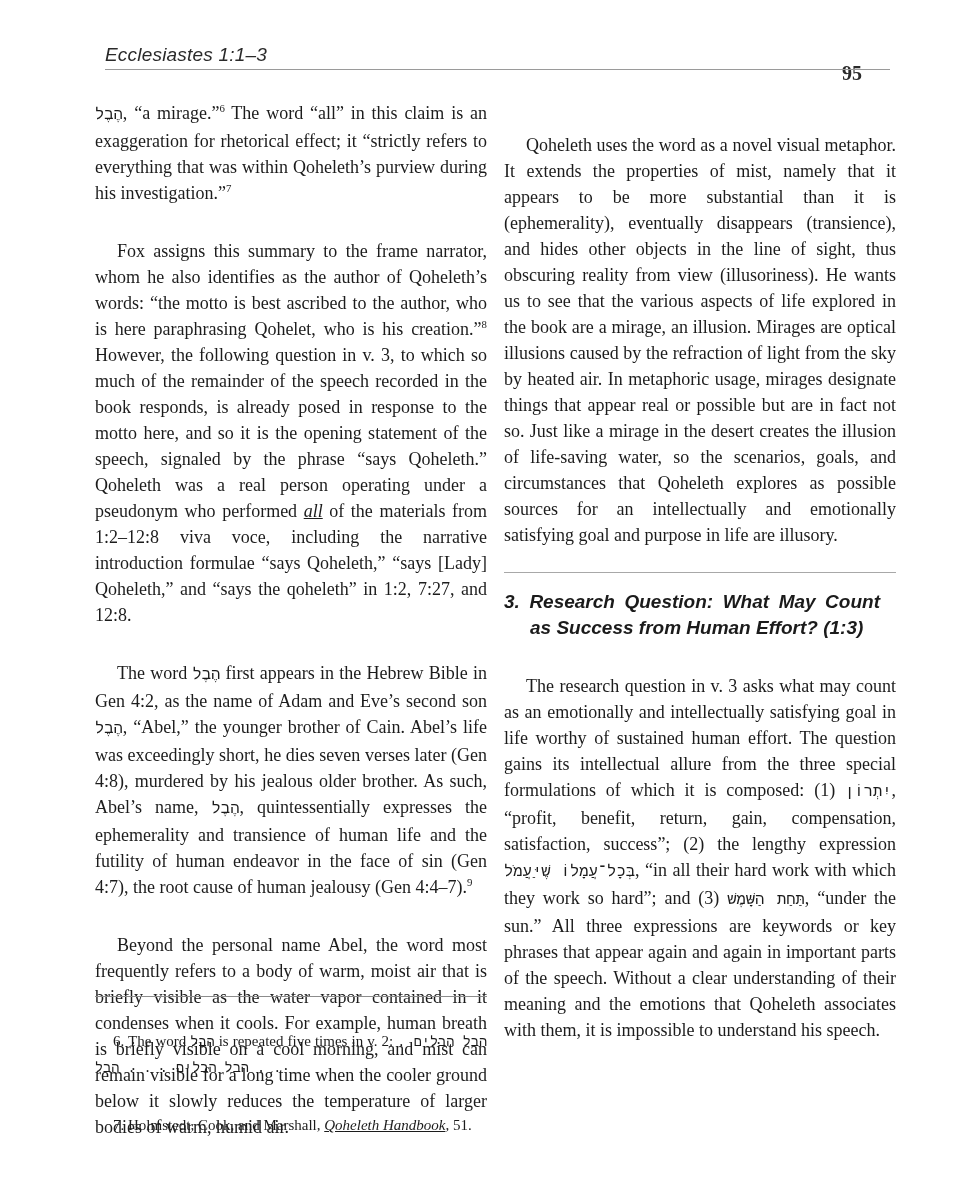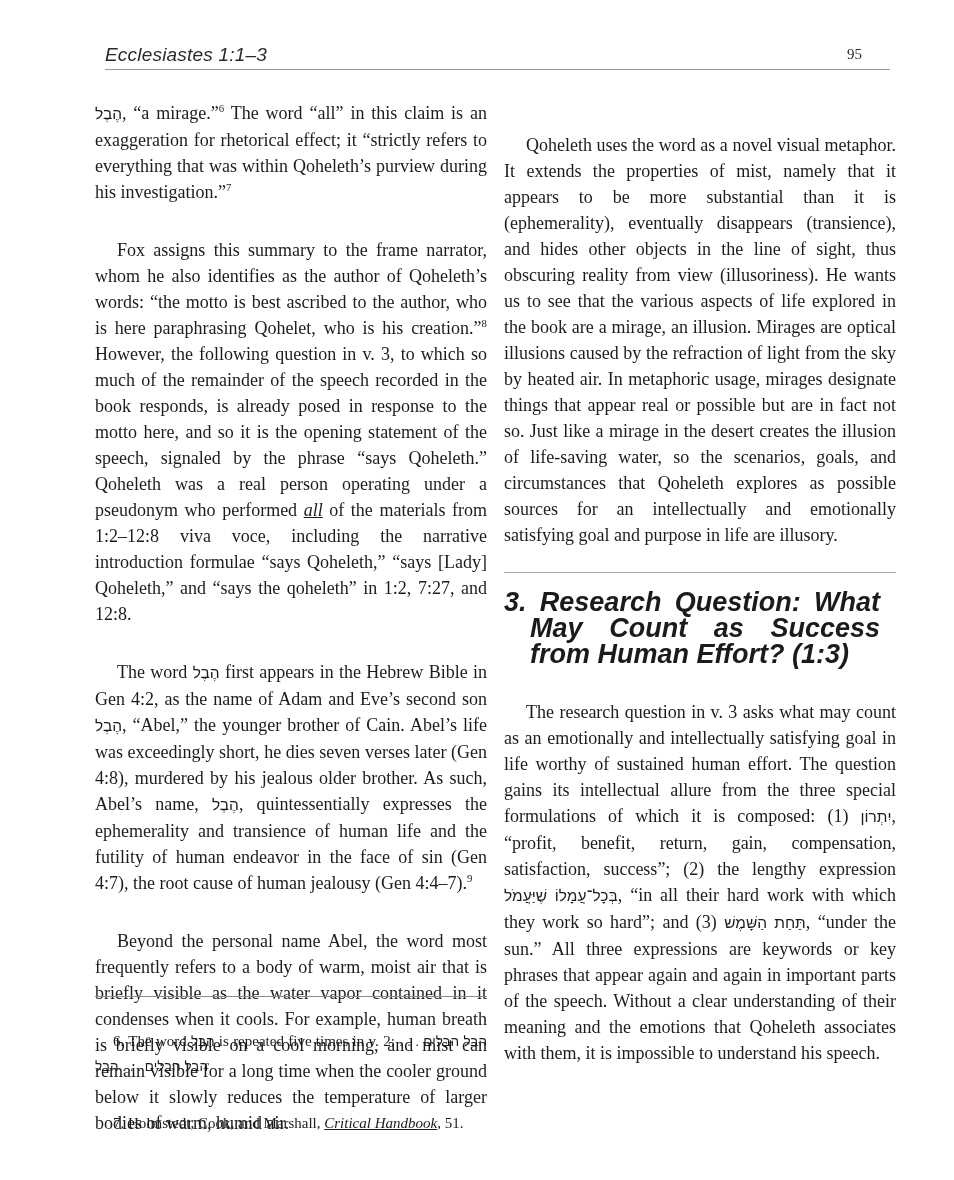--- a/index.html
+++ b/index.html
@@ -10,38 +10,38 @@
   }
   
   .runhead { position:absolute; left:105px; top:44px; width:785px; height:26px; }
   .runhead-rule { position:absolute; left:105px; top:69px; width:785px; border-top:1.5px solid #9a9a9a; }
   .runhead-title {
     position:absolute; left:0; right:0; top:0; text-align:left;
     font-family:"Liberation Sans", sans-serif; font-style:italic;
     font-size:19px; color:#2a2a2a; letter-spacing:0.2px;
   }
   .runhead-pagenum {
-    position:absolute; right:28px; top:2px;
-    font-family:"Liberation Serif", serif; font-size:15px; color:#2a2a2a;
+    position:absolute; right:28px; top:18px;
+    font-family:"Liberation Serif", serif; font-size:20px; color:#2a2a2a;font-weight:bold;
   }
   
   .col { position:absolute; top:100px; width:392px; text-align:justify;
          font-size:18px; line-height:26px; }
   .col-left  { left:95px; }
   .col-right { left:504px; }
   .para { margin:0; }
   .para.indent { text-indent:22px;margin-top:32px; }
   sup { font-size:0.60em; line-height:0; vertical-align:super; letter-spacing:0; }
   i { font-style:italic;text-decoration:underline; }
-  .he { font-family:Liberation Sans, sans-serif; font-size:0.86em; unicode-bidi:embed; }
+  .he { font-family:Liberation Mono, monospace; font-size:0.86em; unicode-bidi:embed; }
   
   .section-divider { border:none; border-top:1px solid #a8a8a8; margin:24px 0 16px 0; }
   .section-heading {
     font-family:"Liberation Sans", sans-serif; font-style:italic;
-    font-size:27px; line-height:26px; color:#1b1b1b; text-align:left;
+    font-size:19px; line-height:26px; color:#1b1b1b; text-align:left;
     margin:0 16px 14px 0; padding-left:26px; text-indent:-26px; text-align:justify;
   }
   
   .footnotes { position:absolute; top:996px; width:392px;
                font-size:15px; line-height:24px; text-align:justify; }
   .footnotes-left  { left:95px; }
   .footnotes-right { left:504px; }
   .footnote-rule { border:none; border-top:1px solid #8c8c8c; margin:0 0 5px 0; }
   .footnotes .para { text-indent:18px; }
   .footnotes .he { font-size:0.9em; }
@@ -72,18 +72,18 @@
     <h2 class="section-heading">3. Research Question: What May Count as Success from Human Effort? (1:3)</h2>
     <div>
         <p class="para indent">The research question in v. 3 asks what may count as an emotionally and intellectually satisfying goal in life worthy of sustained human effort. The question gains its intellectual allure from the three special formulations of which it is composed: (1) <span class="he" dir="rtl">יִתְרוֹן</span>, “profit, benefit, return, gain, compensation, satisfaction, success”; (2) the lengthy expression <span class="he" dir="rtl">בְּכָל־עֲמָלוֹ שֶׁיַּעֲמֹל</span>, “in all their hard work with which they work so hard”; and (3) <span class="he" dir="rtl">תַּחַת הַשָּׁמֶשׁ</span>, “under the sun.” All three expressions are keywords or key phrases that appear again and again in important parts of the speech. Without a clear understanding of their meaning and the emotions that Qoheleth associates with them, it is impossible to understand his speech.</p>
       </div>
   </div>
 
   <div class="footnotes footnotes-left">
     <hr class="footnote-rule">
     <div>
         <p class="para indent">6. The word <span class="he" dir="rtl">הֶבֶל</span> is repeated five times in v. 2: <span class="he" dir="rtl">הבל הבלים . . . הבל הבלים . . . הבל</span></p>
-        <p class="para indent">7. Holmstedt, Cook, and Marshall, <i>Critical Handbook</i>, 51.</p>
+        <p class="para indent">7. Holmstedt, Cook, and Marshall, <i>Qoheleth Handbook</i>, 51.</p>
       </div>
   </div>
 
 
 </div>
 
 </body></html>

